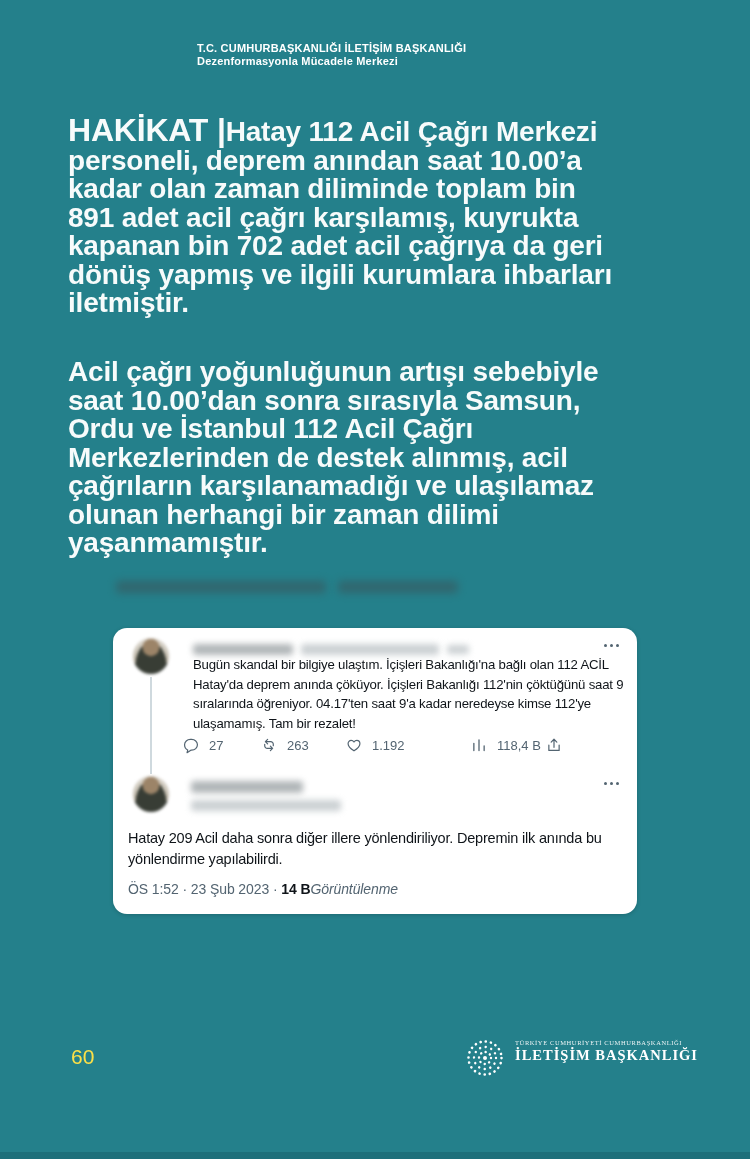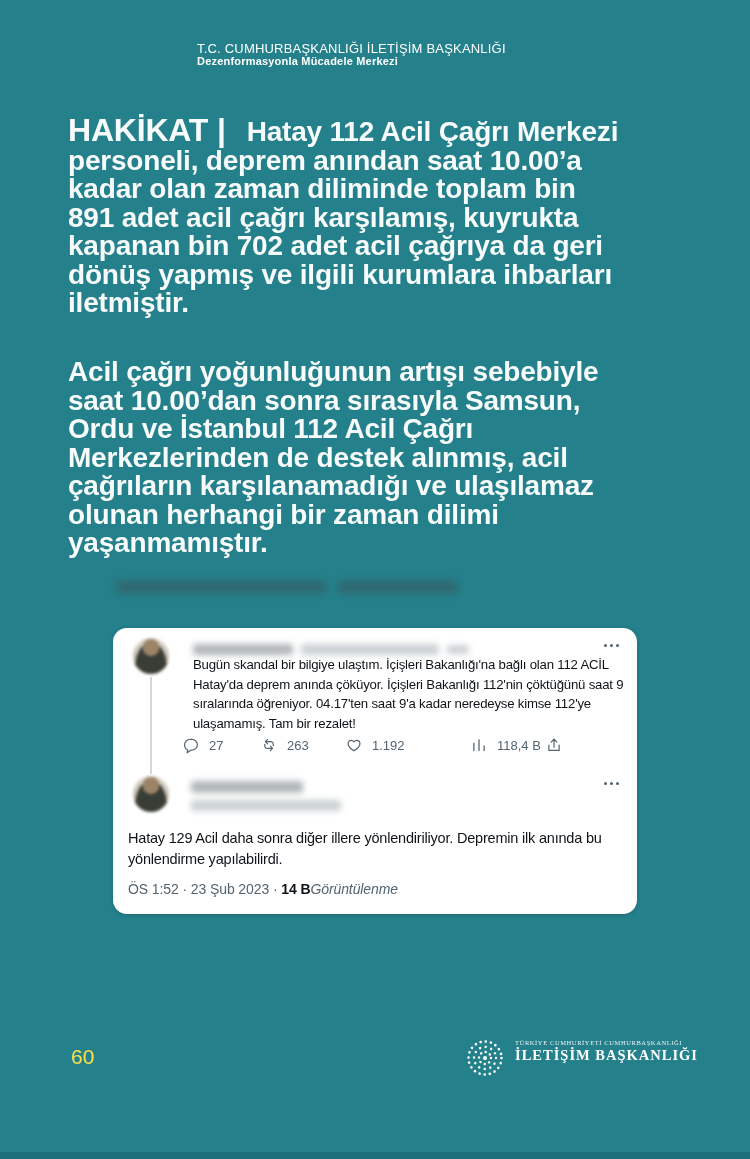--- a/index.html
+++ b/index.html
@@ -3,29 +3,29 @@
 <meta charset="utf-8">
 <style>
   html,body{margin:0;padding:0;}
   body{font-family:"Liberation Sans",sans-serif;background:#103c42;}
   .page{position:relative;width:750px;height:1159px;margin:0 auto;background:#24808b;overflow:hidden;}
 
   
   .dmm-logo{position:absolute;left:69px;top:36px;color:#ffffff;font-weight:700;
     font-size:45px;line-height:36px;letter-spacing:-1px;}
   .org-block{position:absolute;left:197px;top:42px;color:#ffffff;}
-  .org-line1{font-size:13px;font-weight:400;letter-spacing:.2px;line-height:13px;}
+  .org-line1{font-size:11px;font-weight:700;letter-spacing:.2px;line-height:13px;}
   .org-line2{font-size:11px;font-weight:700;letter-spacing:.2px;line-height:13px;}
 
   
   .verdict{position:absolute;left:68px;width:640px;color:#f7fbfb;
     font-size:28px;font-weight:700;line-height:28.5px;white-space:pre-line;letter-spacing:-.2px;}
   .verdict-1{top:88px;}
   .verdict-2{top:330px;}
-  .verdict-label{font-size:32px;line-height:28.5px;padding-right:21px;}
+  .verdict-label{font-size:32px;line-height:28.5px;padding-right:0;}
 
   
   .blur-chip{background:#3f4c50;opacity:.5;filter:blur(4px);border-radius:3px;position:absolute;}
   .src-chip1{left:116px;top:581px;width:210px;height:12px;}
   .src-chip2{left:338px;top:581px;width:120px;height:12px;}
 
   
   .tweet-card{position:absolute;left:113px;top:628px;width:524px;height:286px;
     background:#ffffff;border-radius:14px;box-shadow:0 1px 4px rgba(0,0,0,.18);}
   .avatar{position:absolute;width:36px;height:36px;border-radius:50%;overflow:hidden;
@@ -148,21 +148,21 @@
 
     <div class="avatar avatar-2"></div>
     <div class="name-chip t2-name"></div>
     <div class="handle-chip t2-handle"></div>
     <div class="more-btn more-2">
         <i></i>
         <i></i>
         <i></i>
       </div>
 
-    <div class="t2-text">Hatay 129 Acil daha sonra diğer illere yönlendiriliyor. Depremin ilk anında bu yönlendirme yapılabilirdi.</div>
+    <div class="t2-text">Hatay 209 Acil daha sonra diğer illere yönlendiriliyor. Depremin ilk anında bu yönlendirme yapılabilirdi.</div>
 
     <div class="timestamp"><span>ÖS 1:52 · 23 Şub 2023 · </span><b>14 B</b><span class="views-suffix">Görüntülenme</span></div>
   </div>
 
   <div class="page-number">60</div>
 
   <div class="gov-logo">
     <svg width="40" height="40" viewBox="0 0 40 40">
       <circle cx="20" cy="20" r="16.5" fill="none" stroke="#ffffff" stroke-width="2.6" stroke-dasharray="0.1 5.1" stroke-linecap="round"></circle>
       <circle cx="20" cy="20" r="11" fill="none" stroke="#ffffff" stroke-width="2.4" stroke-dasharray="0.1 5.7" stroke-linecap="round"></circle>

